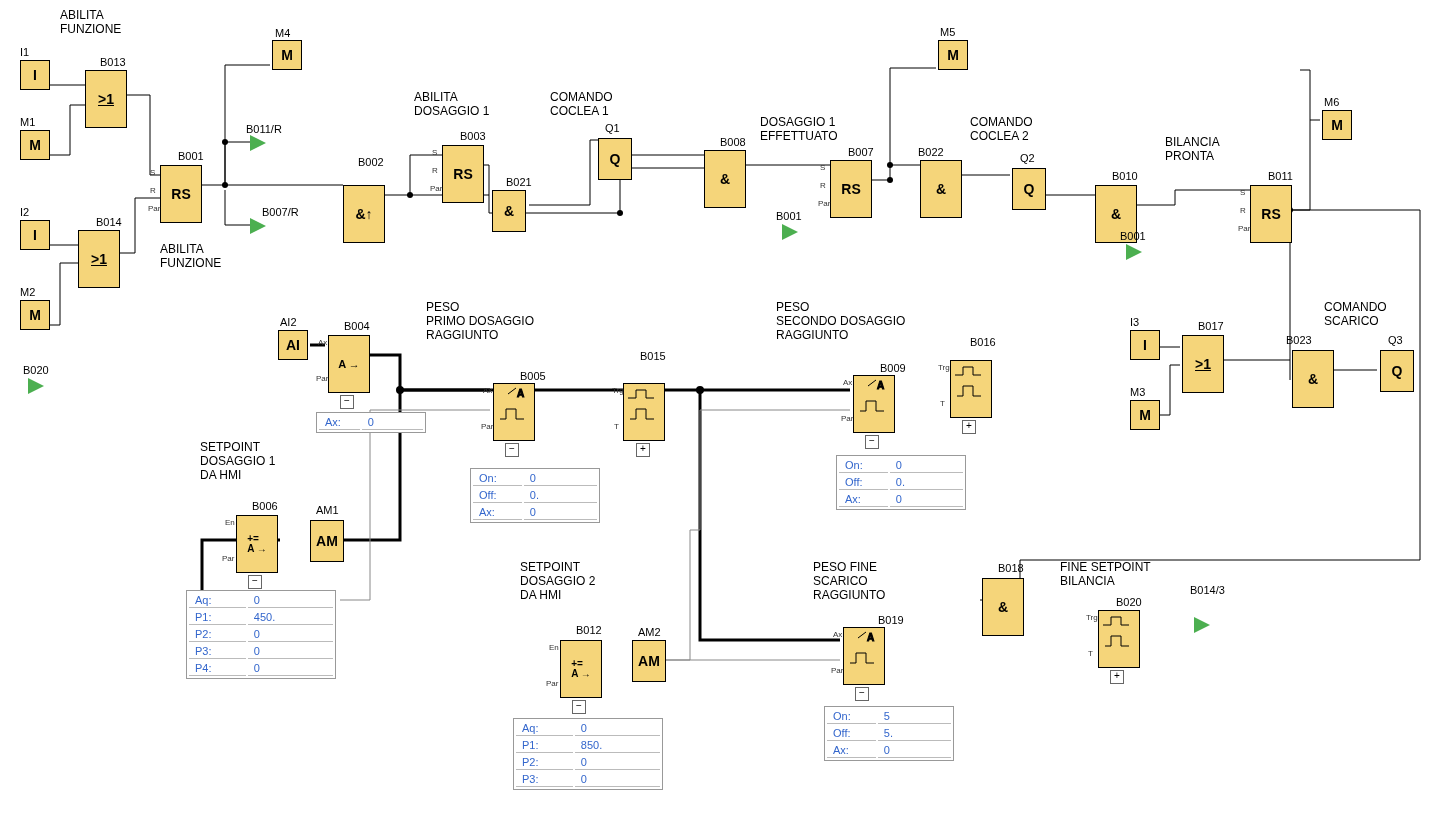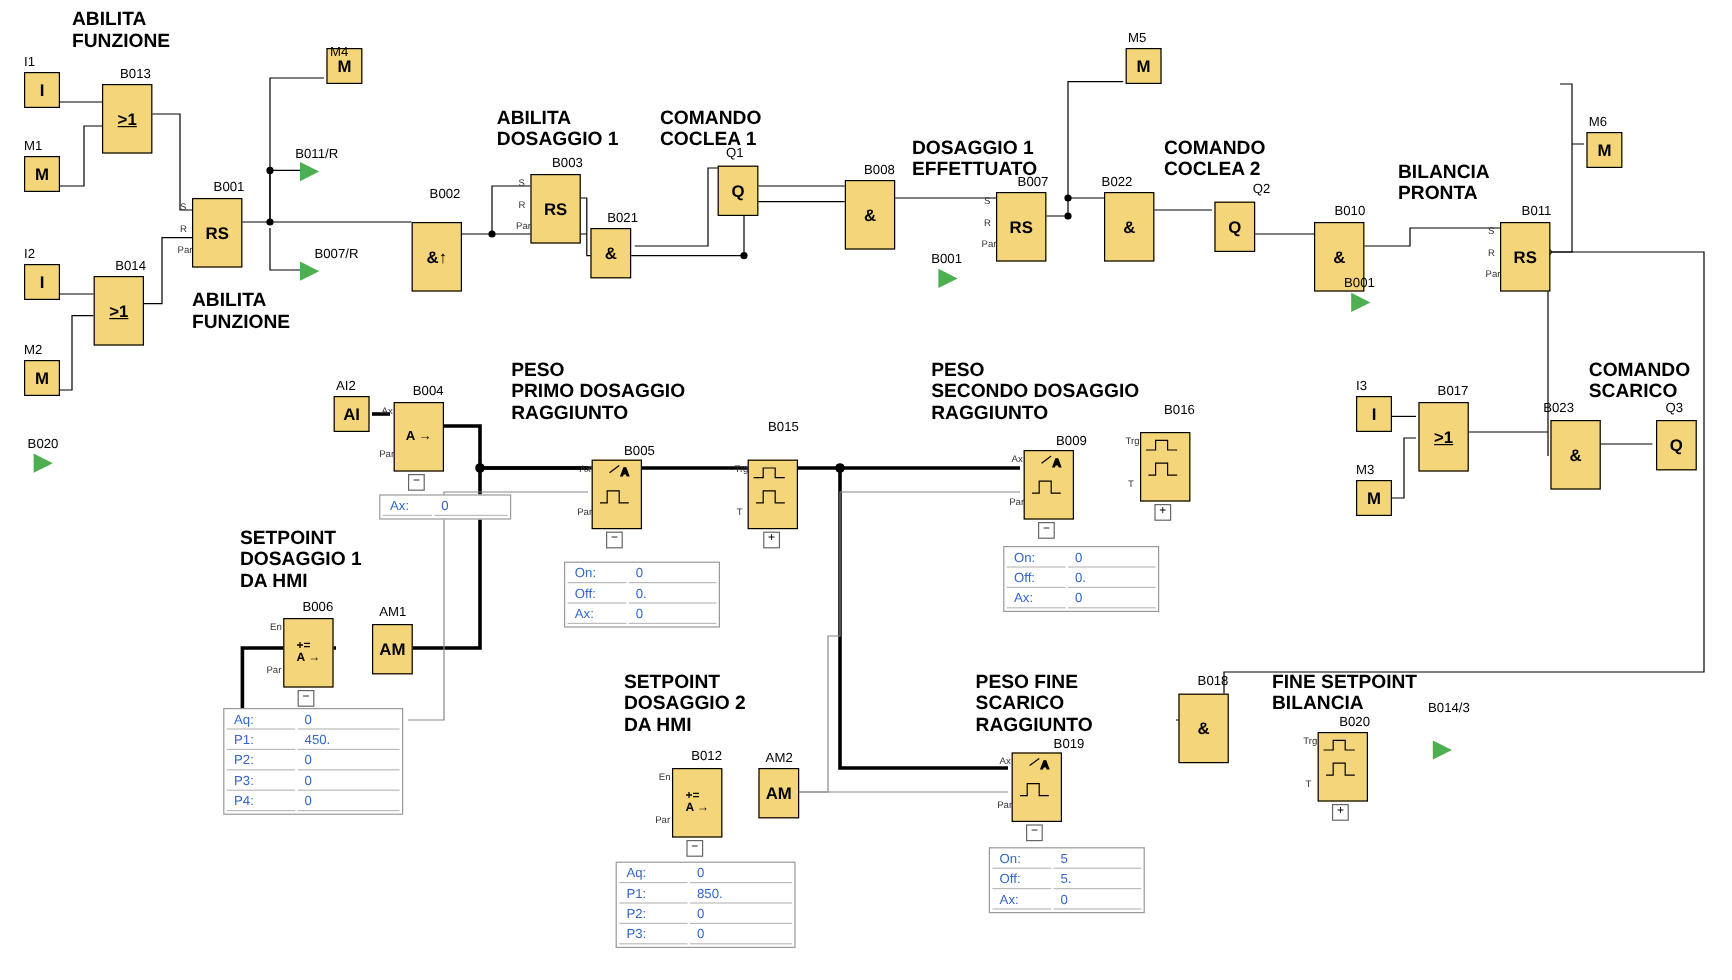--- a/index.html
+++ b/index.html
@@ -2,21 +2,21 @@
 <html><head>
 <meta charset="utf-8">
 <style>
 body{margin:0;font-family:Arial,sans-serif;background:#fff;position:relative;width:1443px;height:817px;overflow:hidden}
 .grid{position:absolute;inset:0;background-image:radial-gradient(circle,#bbb 0.5px,transparent 0.5px);background-size:8px 8px;background-position:4px 4px}
 .block{position:absolute;background:#f5d57a;border:1px solid #000;display:flex;align-items:center;justify-content:center;font-size:14px;font-weight:bold;z-index:3}
 .block.big{width:40px;height:56px}
 .block.med{width:32px;height:40px}
 .block.sm{width:28px;height:28px}
 .lbl{position:absolute;font-size:11px;color:#000;z-index:4;white-space:nowrap}
-.title{position:absolute;font-size:16px;font-weight:bold;color:#000;z-index:4;white-space:pre}
+.title{position:absolute;font-size:12px;font-weight:normal;color:#000;z-index:4;white-space:pre}
 .pin{position:absolute;font-size:8px;color:#333;z-index:4}
 .param{position:absolute;background:#fff;border:1px solid #999;font-size:11px;z-index:3}
 .param td{border-bottom:1px solid #bbb;padding:1px 6px;color:#36c}
 .param td.v{color:#36c}
 .flag{position:absolute;width:0;height:0;border-top:8px solid transparent;border-bottom:8px solid transparent;z-index:3}
 .flag.r{border-left:16px solid #4caf50}
 .toggle{position:absolute;width:12px;height:12px;border:1px solid #666;background:#fff;font-size:10px;line-height:10px;text-align:center;z-index:4}
 svg{position:absolute;top:0;left:0;z-index:2;pointer-events:none}
 </style>
 </head>
@@ -122,33 +122,33 @@
 <div class="block sm" style="left:20px;top:220px">I</div>
 <div class="lbl" style="left:1130px;top:316px">I3</div>
 <div class="block sm" style="left:1130px;top:330px">I</div>
 
 <div class="lbl" style="left:20px;top:116px">M1</div>
 <div class="block sm" style="left:20px;top:130px">M</div>
 <div class="lbl" style="left:20px;top:286px">M2</div>
 <div class="block sm" style="left:20px;top:300px">M</div>
 <div class="lbl" style="left:1130px;top:386px">M3</div>
 <div class="block sm" style="left:1130px;top:400px">M</div>
-<div class="lbl" style="left:275px;top:38px">M4</div>
+<div class="lbl" style="left:275px;top:27px">M4</div>
 <div class="block sm" style="left:272px;top:40px">M</div>
 <div class="lbl" style="left:940px;top:26px">M5</div>
 <div class="block sm" style="left:938px;top:40px">M</div>
 <div class="lbl" style="left:1324px;top:96px">M6</div>
 <div class="block sm" style="left:1322px;top:110px">M</div>
 
 <div class="lbl" style="left:280px;top:316px">AI2</div>
 <div class="block sm" style="left:278px;top:330px">AI</div>
 
 <div class="lbl" style="left:605px;top:122px">Q1</div>
 <div class="block med" style="left:598px;top:138px">Q</div>
-<div class="lbl" style="left:1044px;top:152px">Q2</div>
+<div class="lbl" style="left:1020px;top:152px">Q2</div>
 <div class="block med" style="left:1012px;top:168px">Q</div>
 <div class="lbl" style="left:1388px;top:334px">Q3</div>
 <div class="block med" style="left:1380px;top:350px">Q</div>
 
 <div class="lbl" style="left:100px;top:56px">B013</div>
 <div class="block big" style="left:85px;top:70px">
     <span style="text-decoration:underline">&gt;1</span>
   </div>
 <div class="lbl" style="left:96px;top:216px">B014</div>
 <div class="block big" style="left:78px;top:230px">

